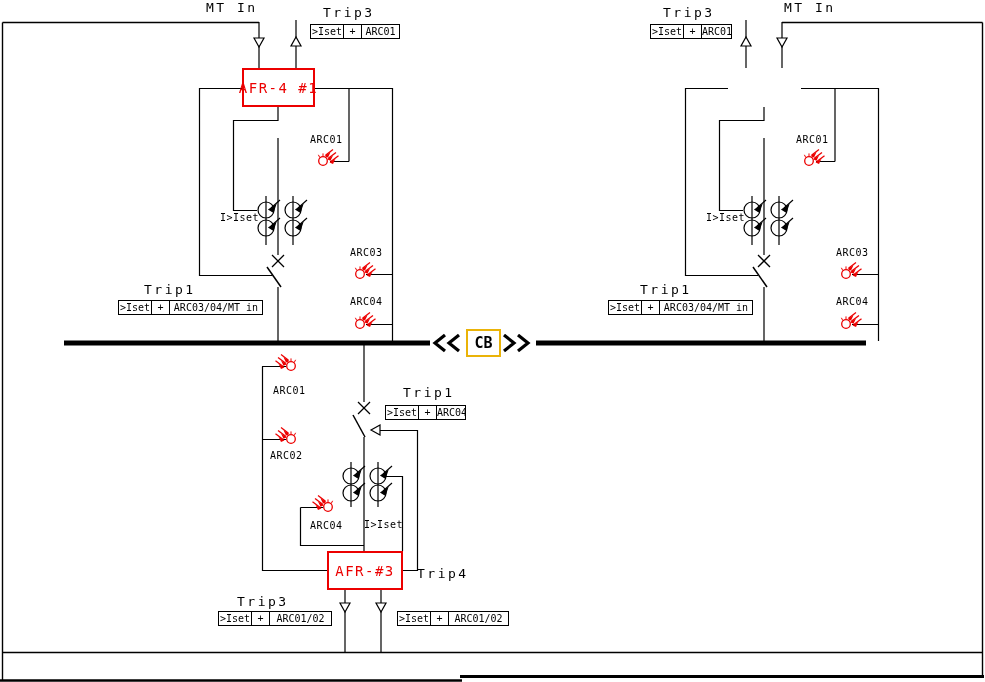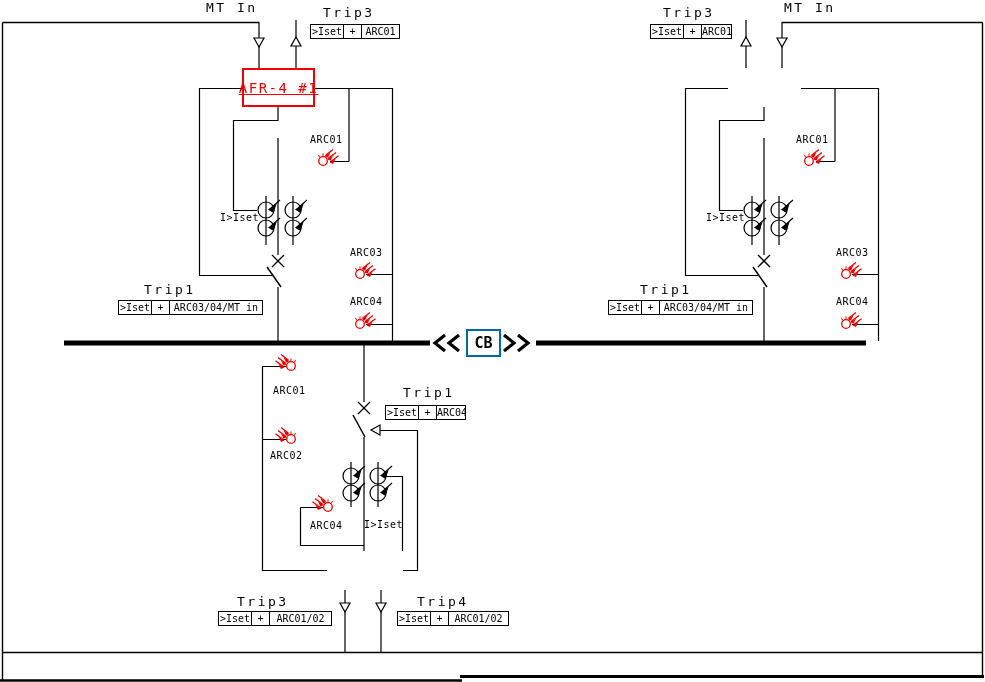--- a/index.html
+++ b/index.html
@@ -8,22 +8,22 @@
   #wires{position:absolute;left:0;top:0;}
   .lbl{position:absolute;font-size:13px;letter-spacing:2.5px;white-space:nowrap;line-height:13px;}
   .sm{position:absolute;font-size:10px;letter-spacing:0.5px;white-space:nowrap;line-height:11px;}
   .tb{position:absolute;display:flex;box-sizing:border-box;border:1px solid #000;height:15px;
       background:#fff;font-size:10px;line-height:13px;}
   .tb .c1{width:32px;border-right:1px solid #000;text-align:center;overflow:hidden;}
   .tb .c2{width:17px;border-right:1px solid #000;text-align:center;}
   .tb .c3{flex:1;text-align:center;white-space:nowrap;overflow:hidden;}
   .afr{position:absolute;box-sizing:border-box;border:2px solid #ec0000;background:#fff;
        color:#ec0000;display:flex;align-items:center;justify-content:center;
-       font-size:14px;letter-spacing:1.5px;white-space:nowrap;text-decoration:underline;}
-  .cbbox{position:absolute;box-sizing:border-box;border:2px solid #0369a1;background:#fff;
+       font-size:14px;letter-spacing:1.5px;white-space:nowrap;}
+  .cbbox{position:absolute;box-sizing:border-box;border:2px solid #eab308;background:#fff;
        display:flex;align-items:center;justify-content:center;font-size:15px;font-weight:bold;}
 </style>
 </head>
 <body>
 
 <div id="stage">
 
 <svg id="wires" width="985" height="682" viewBox="0 0 985 682">
   <defs>
     <g id="ctsym">
@@ -162,26 +162,29 @@
 <div class="sm" style="left:273px;top:385px">ARC01</div>
 <div class="lbl" style="left:403px;top:386px">Trip1</div>
 <div class="tb" style="left:385px;top:405px;width:81px">
   <div class="c1">&gt;Iset</div>
   <div class="c2">+</div>
   <div class="c3">ARC04</div>
 </div>
 <div class="sm" style="left:270px;top:450px">ARC02</div>
 <div class="sm" style="left:310px;top:520px">ARC04</div>
 <div class="sm" style="left:364px;top:519px">I&gt;Iset</div>
+<div class="afr" style="left:327px;top:551px;width:76px;height:39px">
+  <span>AFR-#3</span>
+</div>
 <div class="lbl" style="left:237px;top:595px">Trip3</div>
 <div class="tb" style="left:218px;top:611px;width:114px">
   <div class="c1">&gt;Iset</div>
   <div class="c2">+</div>
   <div class="c3">ARC01/02</div>
 </div>
-<div class="lbl" style="left:417px;top:595px">Trip4</div>
+<div class="lbl" style="left:417px;top:567px">Trip4</div>
 <div class="tb" style="left:397px;top:611px;width:112px">
   <div class="c1">&gt;Iset</div>
   <div class="c2">+</div>
   <div class="c3">ARC01/02</div>
 </div>
 
 </div>
 
 </body></html>

